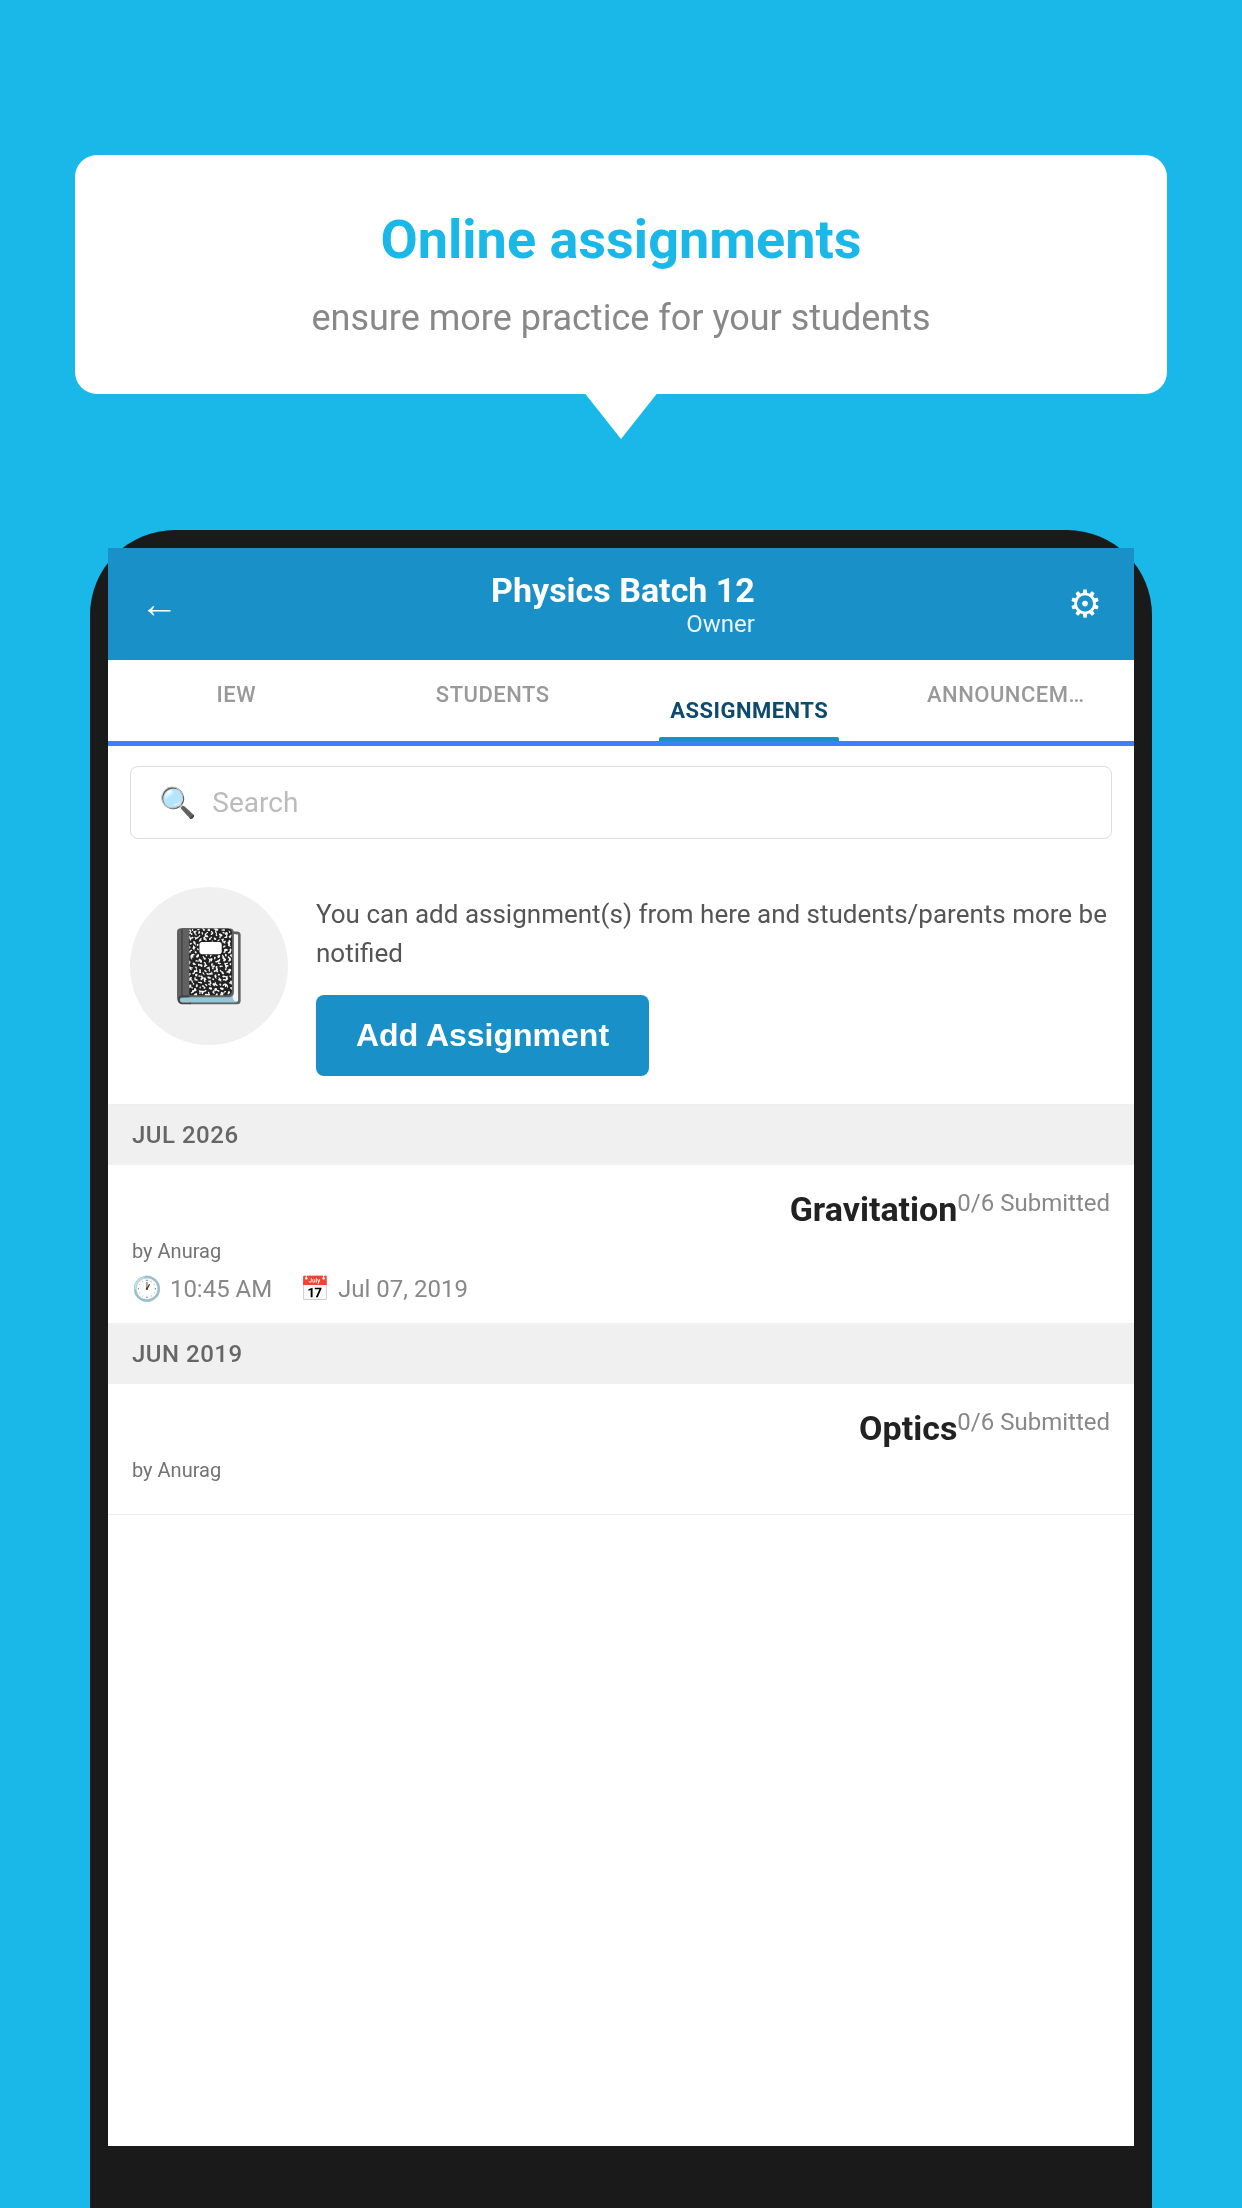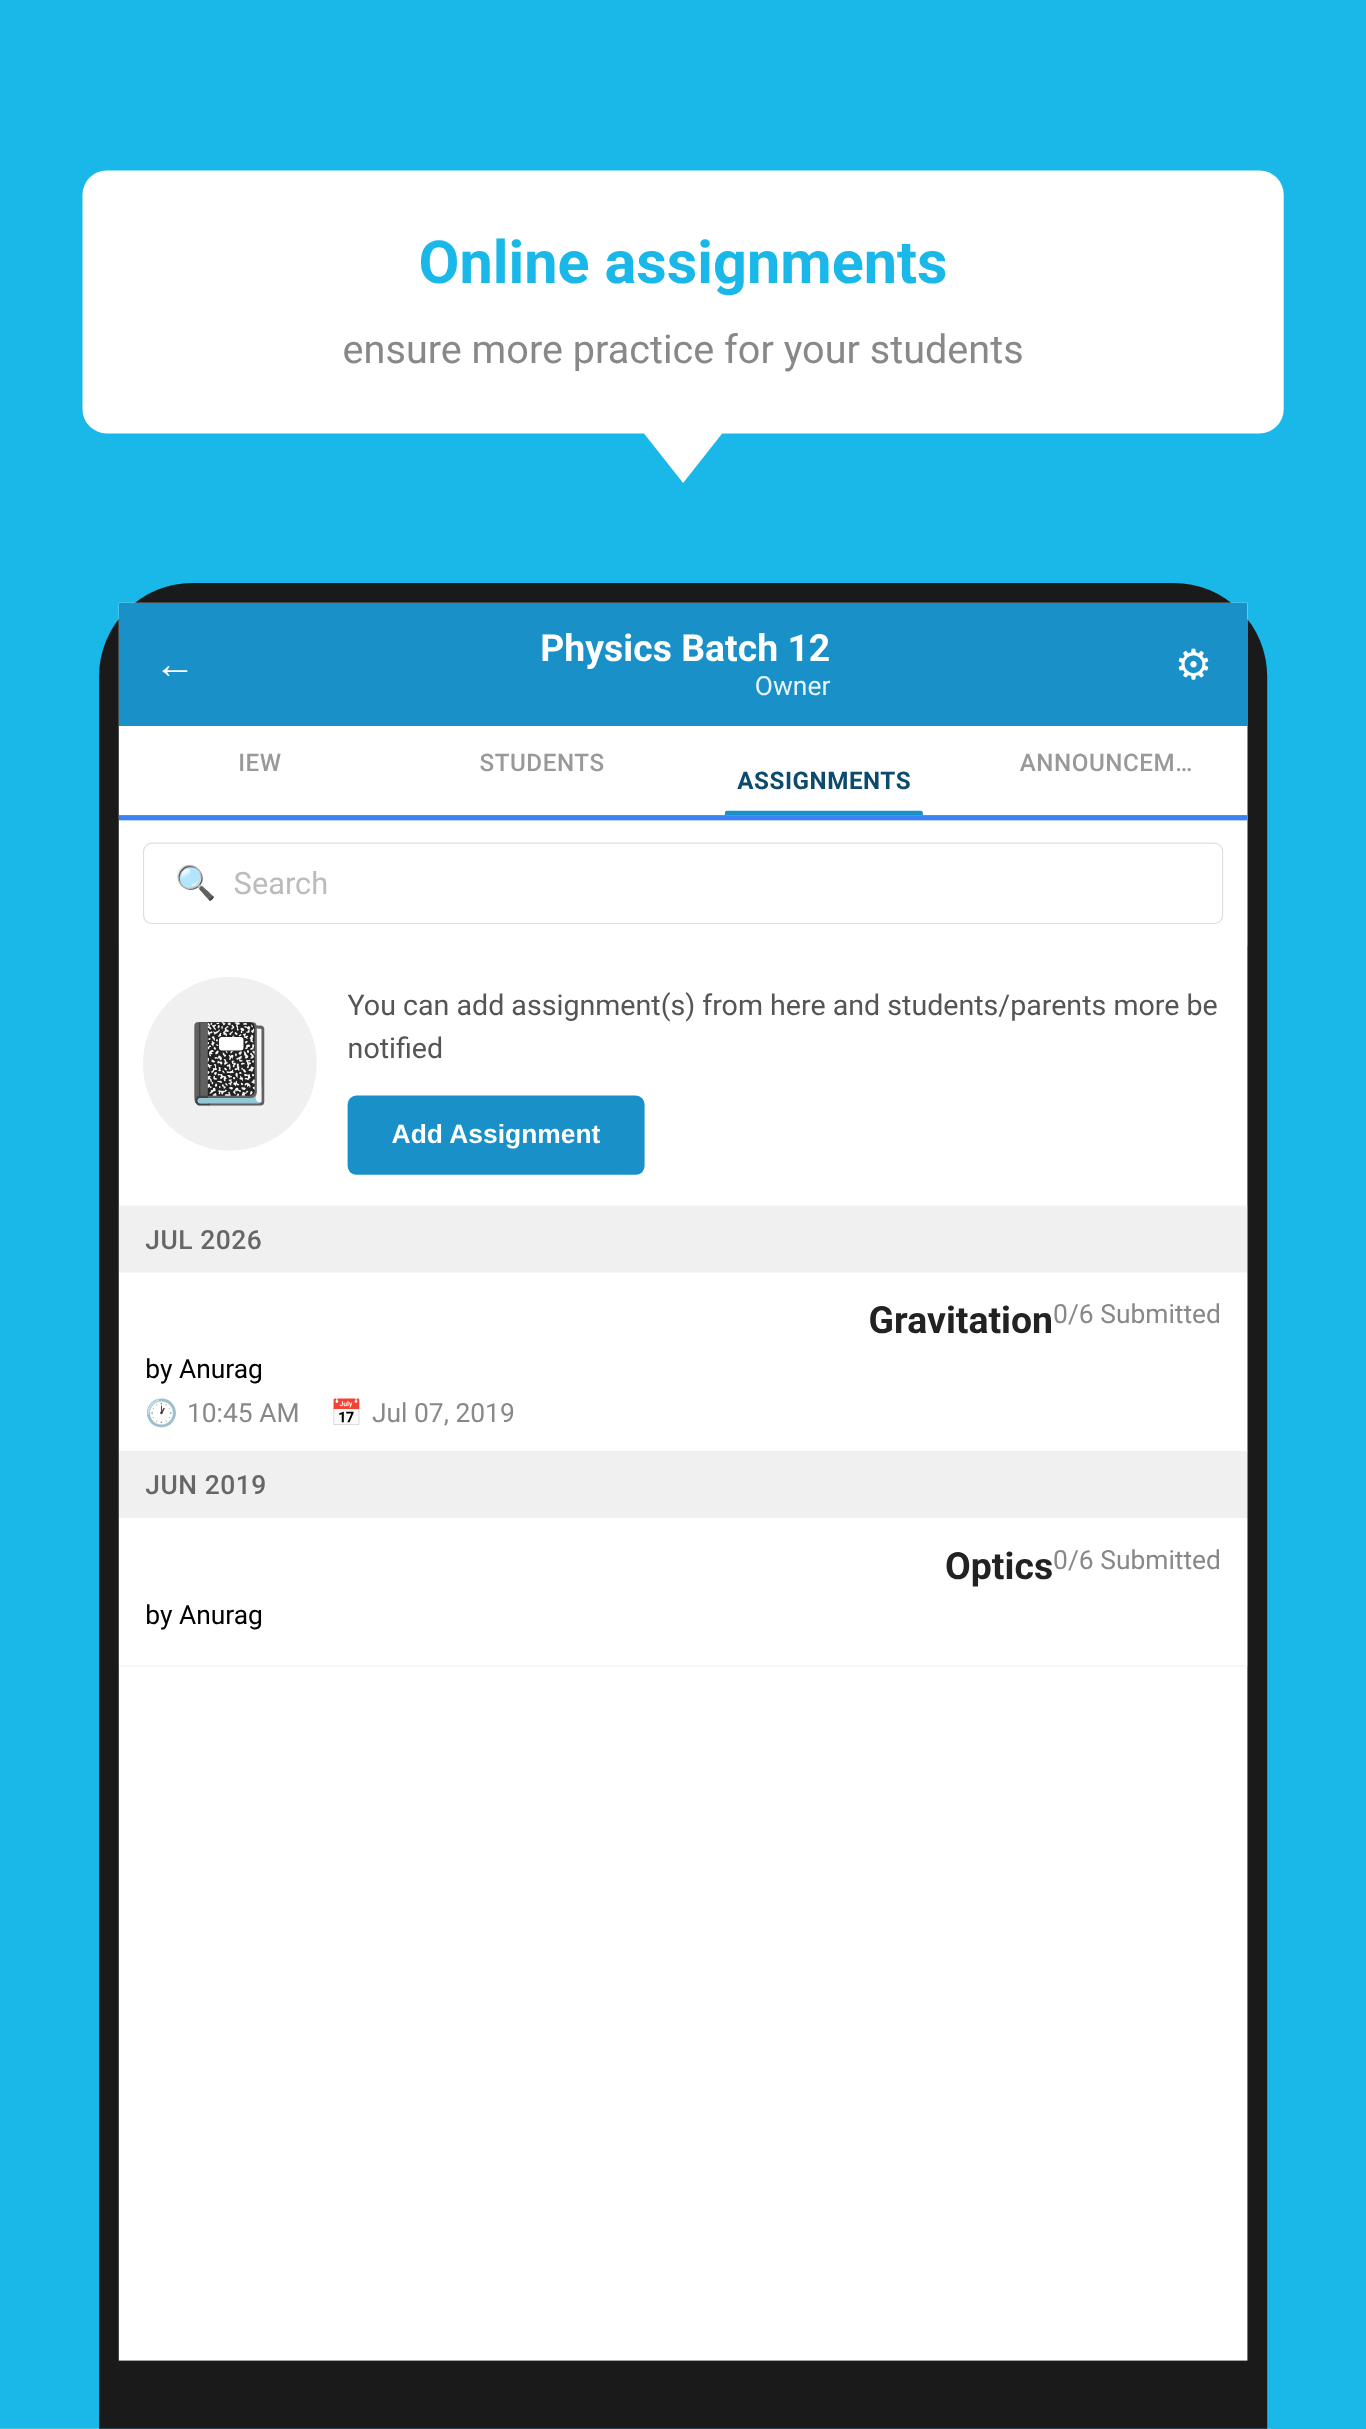--- a/index.html
+++ b/index.html
@@ -262,21 +262,21 @@
       line-height: 1.5;
       margin-bottom: 22px;
     }
 
     .add-assignment-btn {
       background: #1a90c8;
       color: white;
       border: none;
       border-radius: 8px;
       padding: 22px 40px;
-      font-size: 24px;
+      font-size: 32px;
       font-weight: 600;
       cursor: pointer;
     }
 
     
     .section-header {
       background: #f0f0f0;
       padding: 16px 24px;
       font-size: 24px;
       color: #666;
@@ -303,22 +303,22 @@
       font-weight: 700;
       color: #222;
     }
 
     .assignment-submitted {
       font-size: 24px;
       color: #888;
     }
 
     .assignment-by {
-      font-size: 24px;
-      color: #000000;
+      font-size: 20px;
+      color: #737373;
       margin-bottom: 12px;
     }
 
     .assignment-meta {
       display: flex;
       align-items: center;
       gap: 28px;
     }
 
     .meta-item {

